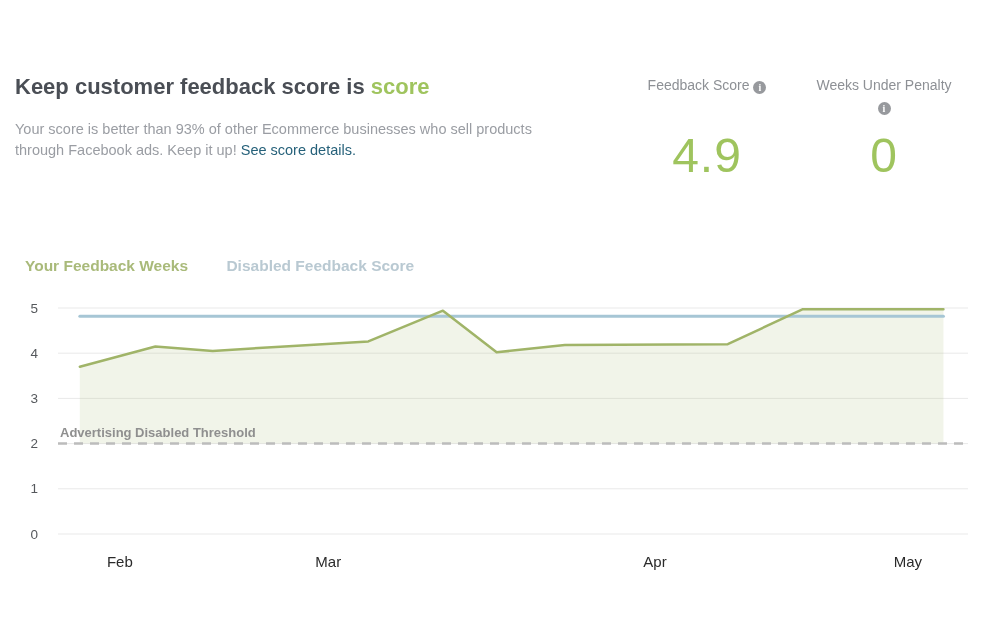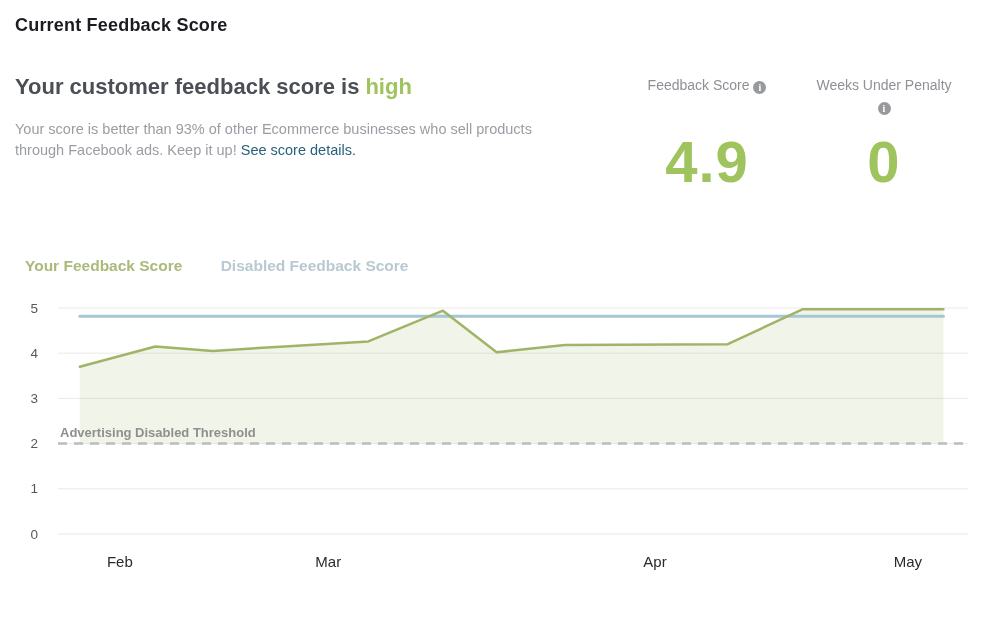--- a/index.html
+++ b/index.html
@@ -25,36 +25,35 @@
   .stat-current { left:627px; }
   .stat-weeks  { left:804px; }
   .stat .label-row { font-size:14px; color:#8d9095; line-height:19px; min-height:42px; }
   .info-icon {
     display:inline-block; width:13px; height:13px; border-radius:50%;
     background:#97999d; color:#ffffff; font-size:10px; font-weight:bold;
     line-height:13px; text-align:center; vertical-align:-1px;
     font-family:"Liberation Serif", serif; cursor:pointer;
   }
   .stat-weeks .icon-line { display:block; margin-top:2px; }
-  .stat .value { font-size:58px; font-weight:bold; margin-top:10px; letter-spacing:1px; }
+  .stat .value { font-size:48px; font-weight:normal; margin-top:10px; letter-spacing:1px; }
   .legend {
     position:absolute; left:25px; top:257px;
     font-size:15.5px; font-weight:bold;
   }
   .legend .item { display:inline-block; margin-right:34px; cursor:pointer; }
   .chart-svg { position:absolute; left:0; top:290px; font-family:"Liberation Sans", sans-serif; }
 </style>
 </head>
 <body>
 
 <div class="page">
 
-  <div class="title">Current Feedback Score</div>
 
-  <div class="heading"><span>Your customer feedback score is</span><span class="status" style="color: rgb(159, 196, 94);">high</span></div>
+  <div class="heading"><span>Keep customer feedback score is</span><span class="status" style="color: rgb(159, 196, 94);">score</span></div>
 
   <div class="desc">
     <span>Your score is better than 93% of other Ecommerce businesses who sell products through Facebook ads. Keep it up!</span>
     <a style="color: rgb(38, 97, 122);">See score details.</a>
   </div>
 
   <div class="stat stat-current">
     <div class="label-row">
       <span>Feedback Score</span>
       <span class="info-icon">i</span>
@@ -64,21 +63,21 @@
 
   <div class="stat stat-weeks">
     <div class="label-row">
       <span>Weeks Under Penalty</span>
       <span class="icon-line"><span class="info-icon">i</span></span>
     </div>
     <div class="value" style="color: rgb(159, 196, 94);">0</div>
   </div>
 
   <div class="legend">
-    <span class="item" style="color: rgb(169, 186, 122);">Your Feedback Score</span>
+    <span class="item" style="color: rgb(169, 186, 122);">Your Feedback Weeks</span>
     <span class="item" style="color: rgb(185, 201, 210);">Disabled Feedback Score</span>
   </div>
 
   <svg class="chart-svg" width="1000" height="327" viewBox="0 0 1000 327">
       <g>
         <line x1="58" y1="18" x2="968" y2="18" stroke="#e9e9e9" stroke-width="1"></line>
         <line x1="58" y1="63.19999999999999" x2="968" y2="63.19999999999999" stroke="#e9e9e9" stroke-width="1"></line>
         <line x1="58" y1="108.39999999999998" x2="968" y2="108.39999999999998" stroke="#e9e9e9" stroke-width="1"></line>
         <line x1="58" y1="153.6" x2="968" y2="153.6" stroke="#e9e9e9" stroke-width="1"></line>
         <line x1="58" y1="198.8" x2="968" y2="198.8" stroke="#e9e9e9" stroke-width="1"></line>

